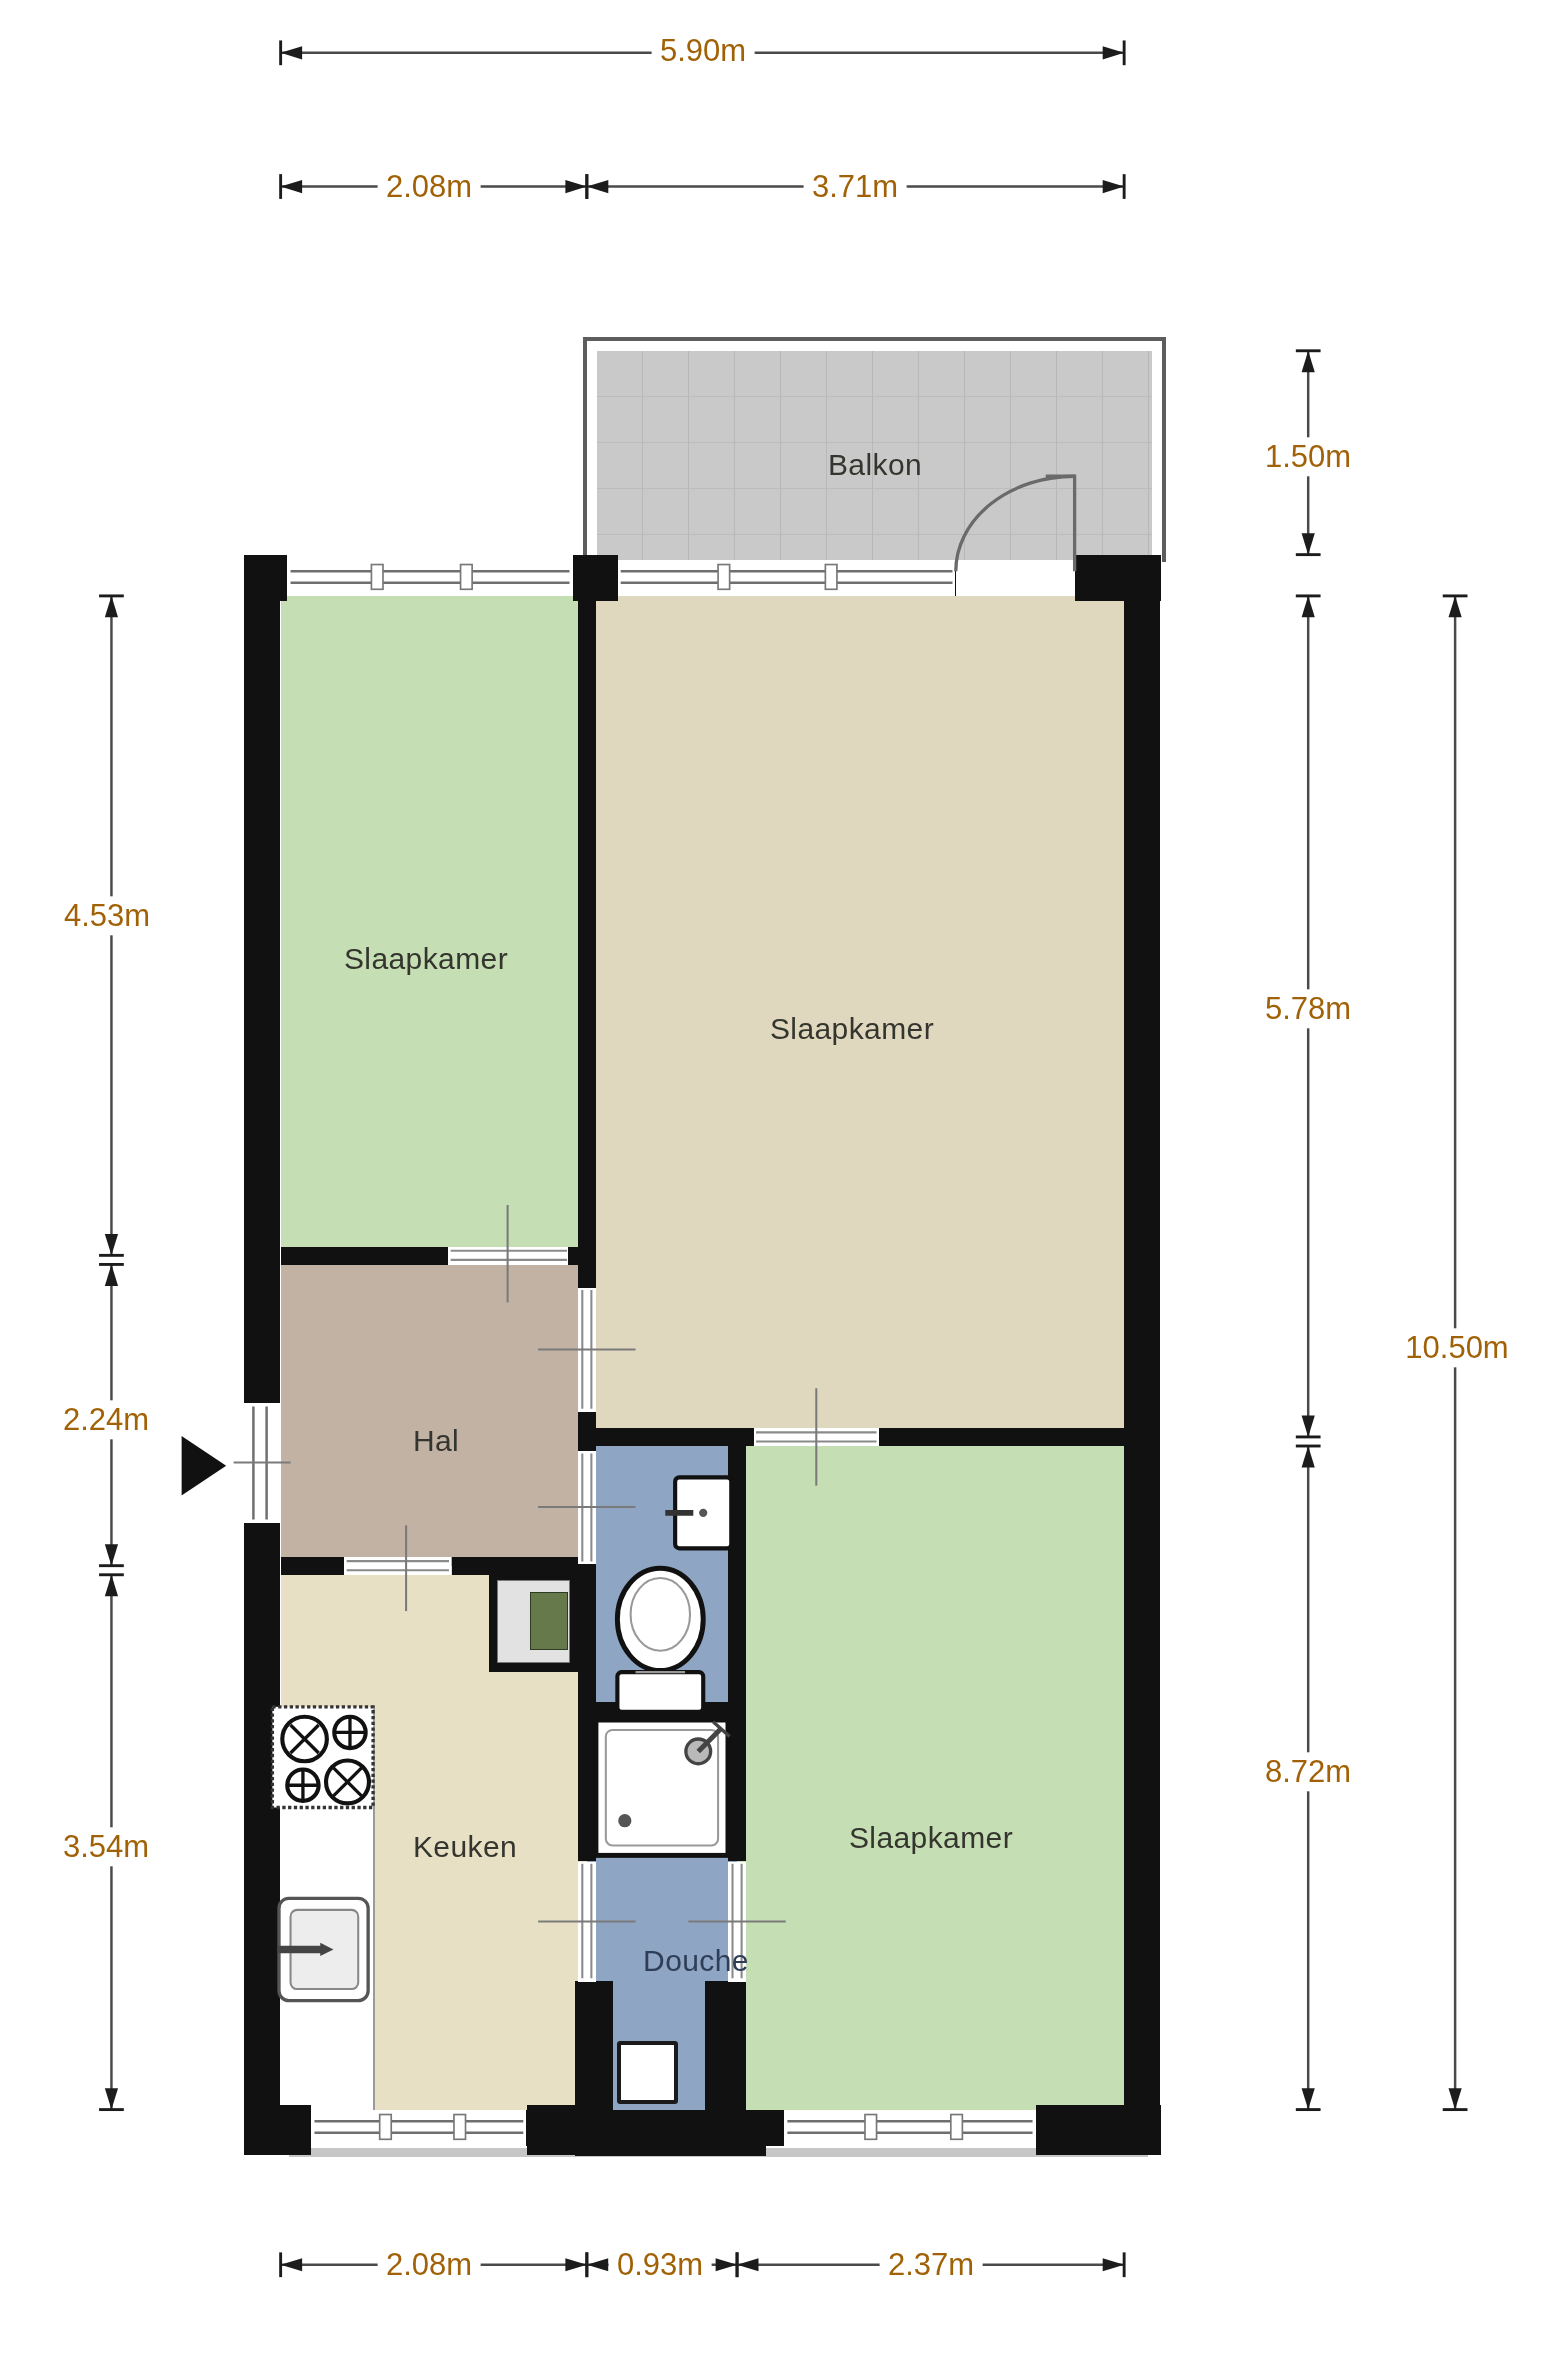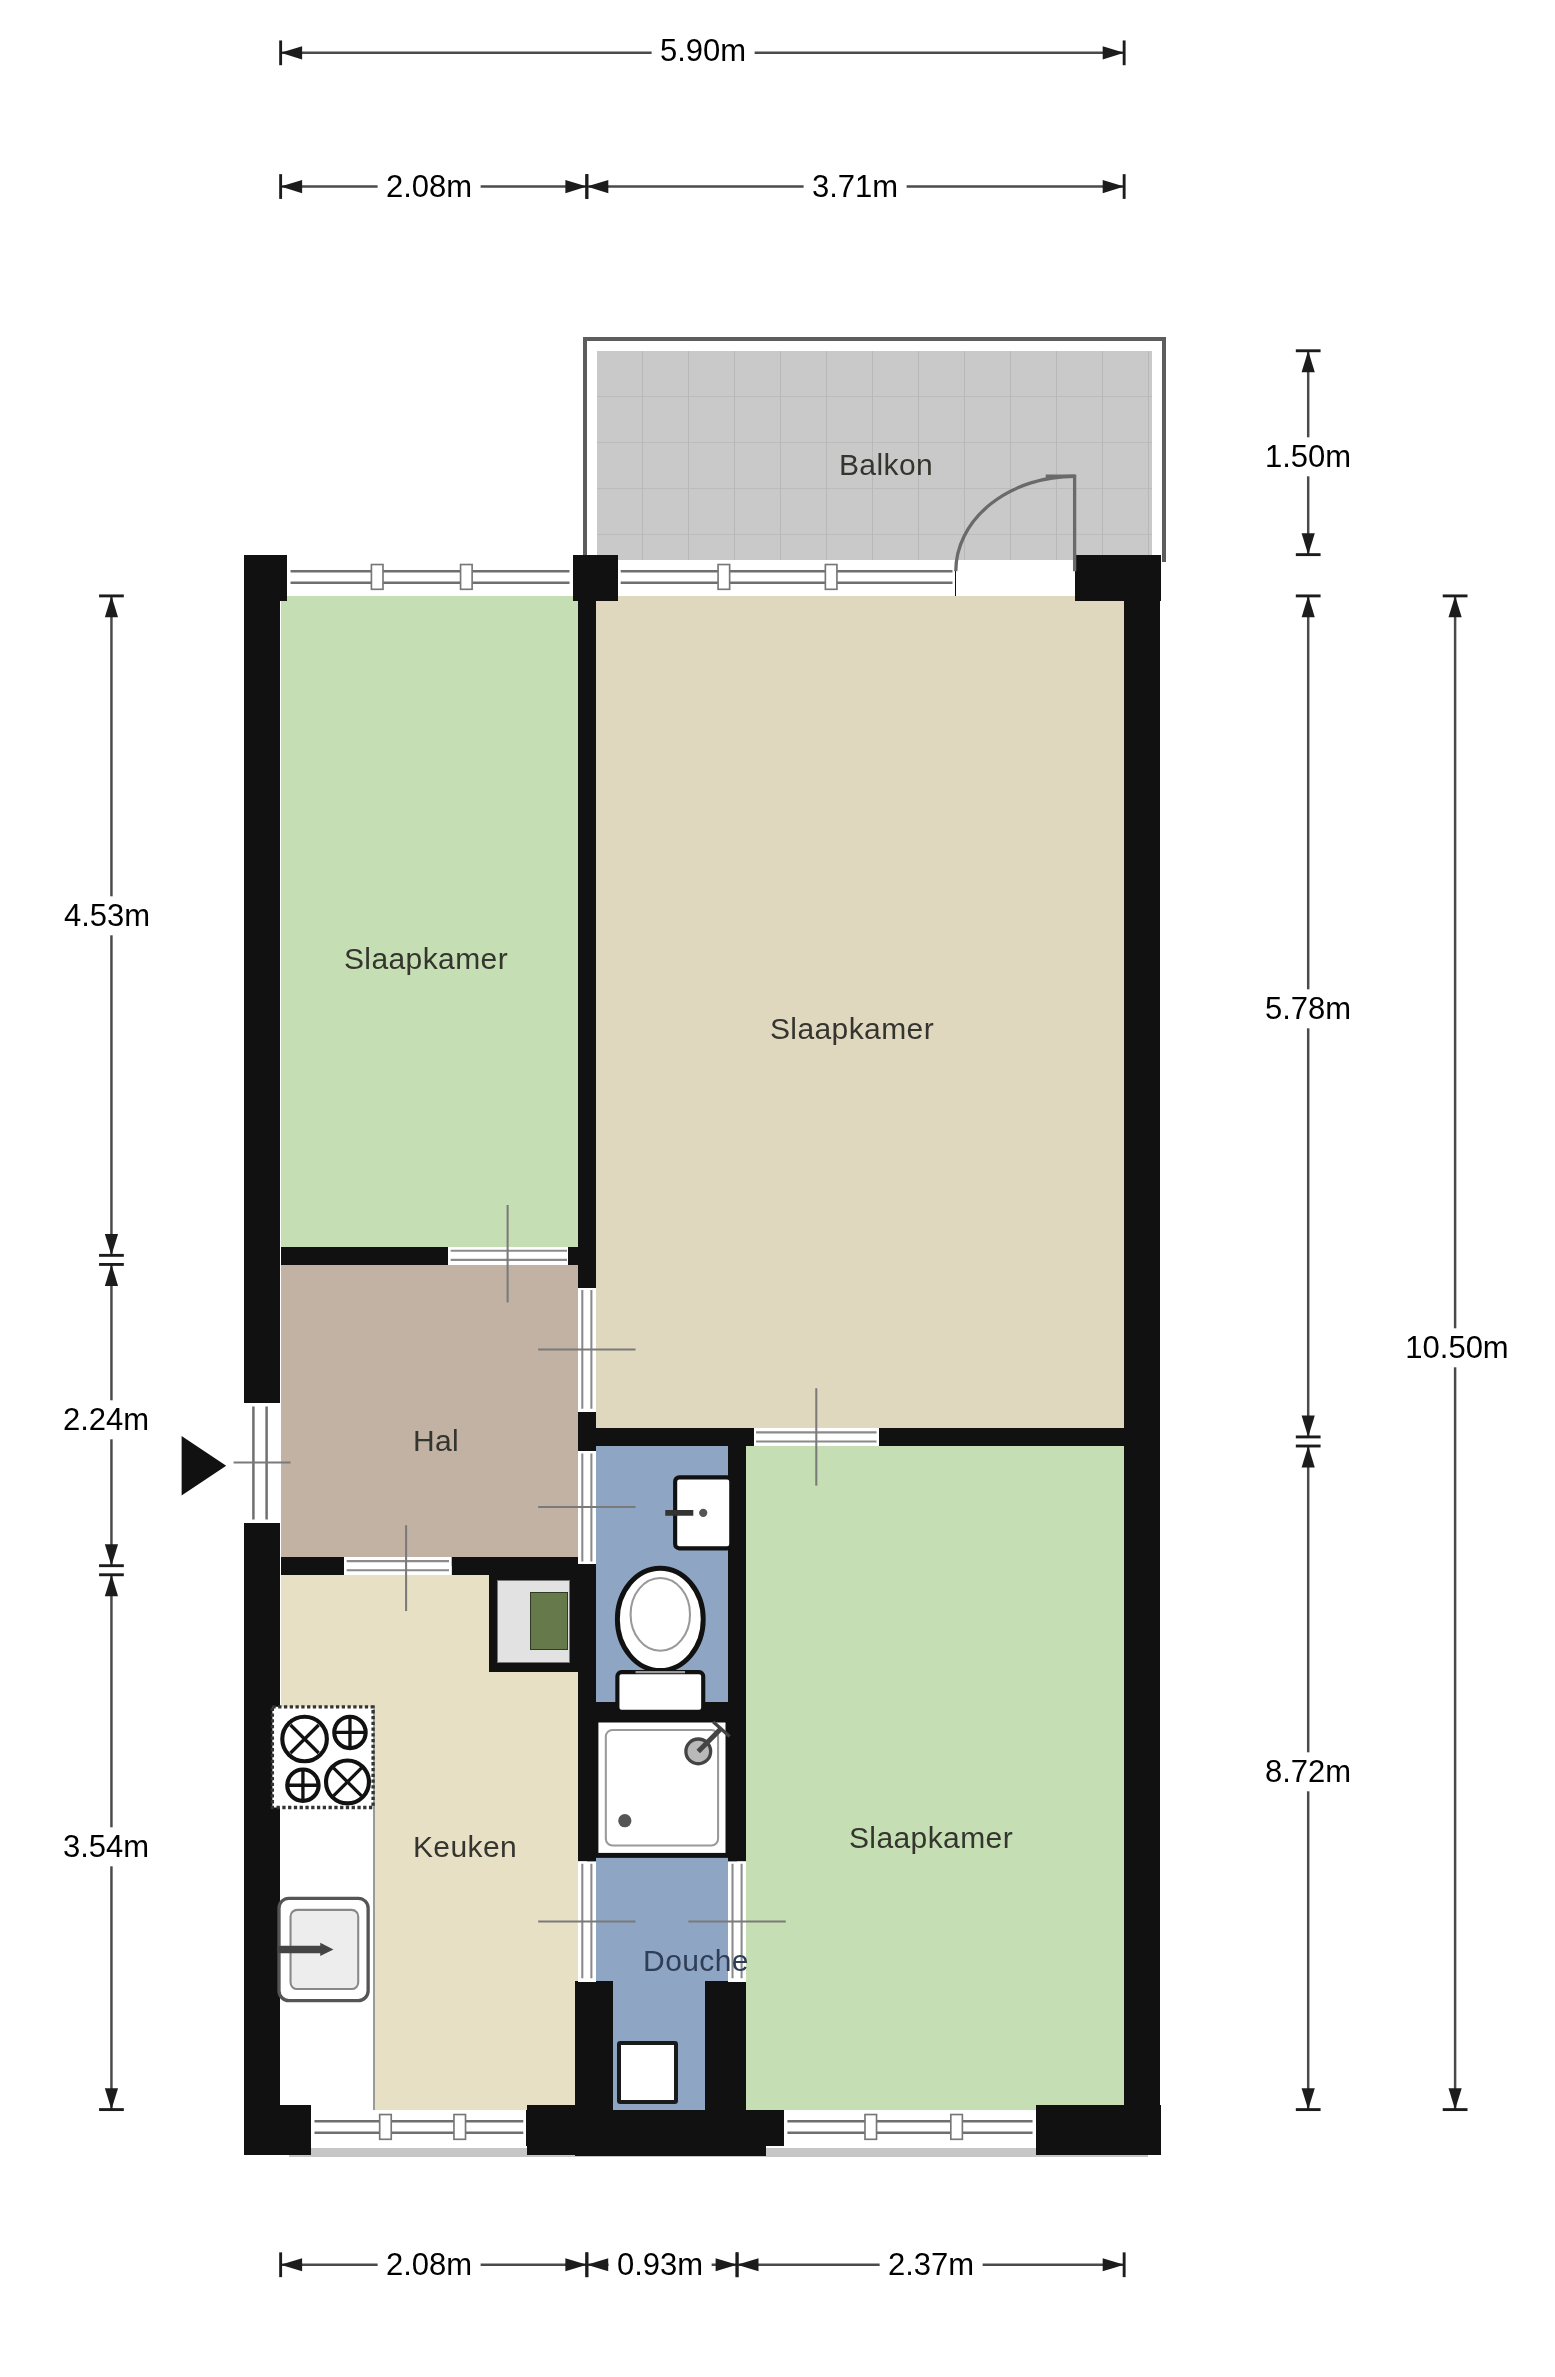--- a/index.html
+++ b/index.html
@@ -14,21 +14,21 @@
   .balcony{position:absolute;border:4.1px solid #5d5d5d;border-bottom:none;background:#ffffff;
            box-sizing:border-box;padding:10px 10px 0 10px;}
   .balcony-tiles{width:100%;height:100%;background-color:var(--balcony_tile);
     background-image:
       repeating-linear-gradient(to right, transparent 0 45px, #b8b8b8 45px 46px),
       repeating-linear-gradient(to bottom, transparent 0 45px, #bcbcbc 45px 46px);}
   svg.overlay{position:absolute;left:0;top:0;pointer-events:none;}
   .room-label{position:absolute;transform:translate(-50%,-50%);font-size:30px;color:#35352f;
               white-space:nowrap;letter-spacing:0.4px;}
   .room-label.bath{color:#2f3e57;}
-  .dim-label{position:absolute;transform:translate(-50%,-50%);font-size:31px;color:#000000;
+  .dim-label{position:absolute;transform:translate(-50%,-50%);font-size:31px;color:#a16207;
              background:#ffffff;padding:1.7px 8.3px;white-space:nowrap;}
 </style>
 </head>
 <body>
 
 <div id="canvas">
 
   <div class="balcony" style="left:583px;top:337px;width:583px;height:225px;">
     <div class="balcony-tiles"></div>
   </div>
@@ -276,21 +276,21 @@
         <g>
           <line x1="893" y1="2744" x2="1362" y2="2744" stroke="#4a4a4a" stroke-width="3"></line>
           <line x1="893" y1="2759" x2="893" y2="2729" stroke="#1c1c1c" stroke-width="3.5"></line>
           <polygon points="893,2744 919,2752 919,2736" fill="#1c1c1c"></polygon>
           <line x1="1362" y1="2759" x2="1362" y2="2729" stroke="#1c1c1c" stroke-width="3.5"></line>
           <polygon points="1362,2744 1336,2752 1336,2736" fill="#1c1c1c"></polygon>
         </g>
       </g>
   </svg>
 
-  <div class="room-label" style="left:875px;top:465px;margin-left:11px;">Balkon</div>
+  <div class="room-label" style="left:875px;top:465px;">Balkon</div>
   <div class="room-label" style="left:426px;top:959px;">Slaapkamer</div>
   <div class="room-label" style="left:852px;top:1029px;">Slaapkamer</div>
   <div class="room-label" style="left:436px;top:1441px;">Hal</div>
   <div class="room-label" style="left:465px;top:1847px;">Keuken</div>
   <div class="room-label bath" style="left:660px;top:1961px;margin-left:36px;">Douche</div>
   <div class="room-label" style="left:931px;top:1838px;">Slaapkamer</div>
 
   <div class="dim-label" style="left:703px;top:51px;">5.90m</div>
   <div class="dim-label" style="left:429px;top:187px;">2.08m</div>
   <div class="dim-label" style="left:855px;top:187px;">3.71m</div>

